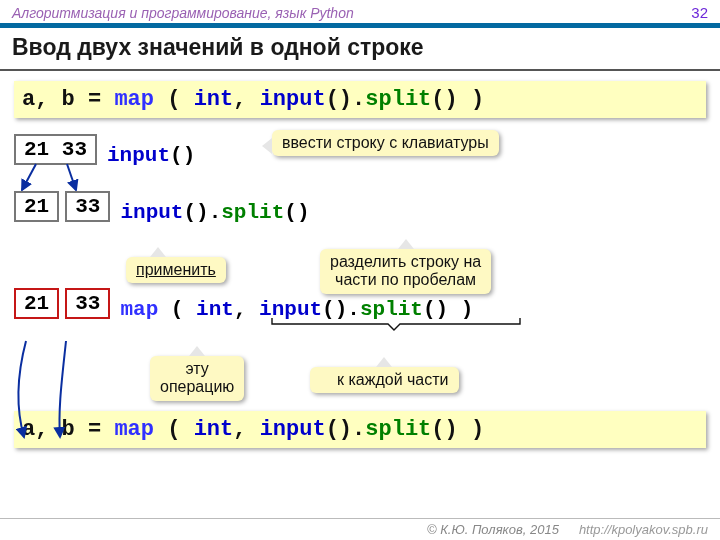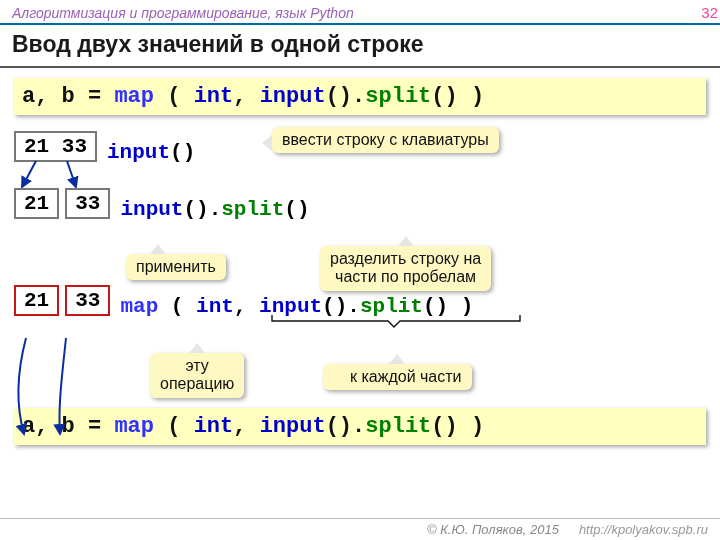--- a/index.html
+++ b/index.html
@@ -9,27 +9,27 @@
     height: 540px;
     font-family: Arial, sans-serif;
     background: #fff;
     position: relative;
     overflow: hidden;
   }
   .header {
     display: flex;
     justify-content: space-between;
     align-items: center;
-    padding: 4px 2px 2px 12px;
+    padding: 4px 12px 2px 12px;
     font-size: 14px;
     font-style: italic;
     color: #9a61b3;
-    border-bottom: 2px solid #0369a1;
-  }
-  .header .pg { font-style: normal; color: #ec4899; font-size: 15px; }
+    border-bottom: 5px solid #0369a1;
+  }
+  .header .pg { font-style: normal; color: #6d28d9; font-size: 15px; }
   .title {
     font-size: 23px;
     font-weight: bold;
     color: #1a1a1a;
     padding: 6px 12px 8px 12px;
     border-bottom: 2px solid #555;
   }
   .content { position: relative; padding: 10px 14px 0 14px; }
   .codebar {
     background: #ffffc0;
@@ -160,40 +160,40 @@
   <div class="row" style="margin-top:22px;">
     <div class="boxgroup">
       <div class="box">21</div>
       <div class="box">33</div>
     </div>
     <span class="codeinline">
       <span class="code-deepblue">input</span><span>().</span><span class="code-green">split</span><span>()</span>
     </span>
   </div>
 
-  <div class="callout tail-up" style="left:126px; top:186px;">применить</div>
+  <div class="callout tail-up" style="left:126px; top:186px;text-decoration:underline;">применить</div>
   <div class="callout tail-up-center" style="left:320px; top:178px; white-space:pre-line;">разделить строку на
 части по пробелам</div>
 
   <div class="row" style="margin-top:62px;">
     <div class="boxgroup" style="position:relative;">
       <div class="box box-red">21</div>
       <div class="box box-red">33</div>
     </div>
     <span class="codeinline">
       <span class="code-blue">map</span><span> ( </span><span class="code-deepblue">int</span><span>, </span><span class="code-deepblue">input</span><span>().</span><span class="code-green">split</span><span>() )</span>
     </span>
     <svg class="arrows" width="440" height="20" style="left:256px; top:30px;">
       <path d="M2,2 L2,8 L118,8 L124,14 L130,8 L250,8 L250,2" fill="none" stroke="#111" stroke-width="1.4"></path>
     </svg>
   </div>
 
   <div class="callout tail-up-center" style="left:150px; top:285px; white-space:pre-line;">эту
 операцию</div>
-  <div class="callout tail-up-center" style="left:323px; top:296px;padding-left:27px;">к каждой части</div>
+  <div class="callout tail-up-center" style="left:310px; top:296px;padding-left:27px;">к каждой части</div>
 
   <svg class="arrows" width="120" height="120" style="left:8px; top:268px;">
     <defs>
         <marker id="ah-b2" markerWidth="6" markerHeight="6" refX="5" refY="3" orient="auto">
           <path d="M0,0 L6,3 L0,6 Z" fill="#0a2ea0"></path>
         </marker>
       </defs>
     <path d="M18,2 C8,40 8,70 16,98" fill="none" stroke="#0a2ea0" stroke-width="2" marker-end="url(#ah-b2)"></path>
     <path d="M58,2 C54,40 50,70 52,98" fill="none" stroke="#0a2ea0" stroke-width="2" marker-end="url(#ah-b2)"></path>
   </svg>

